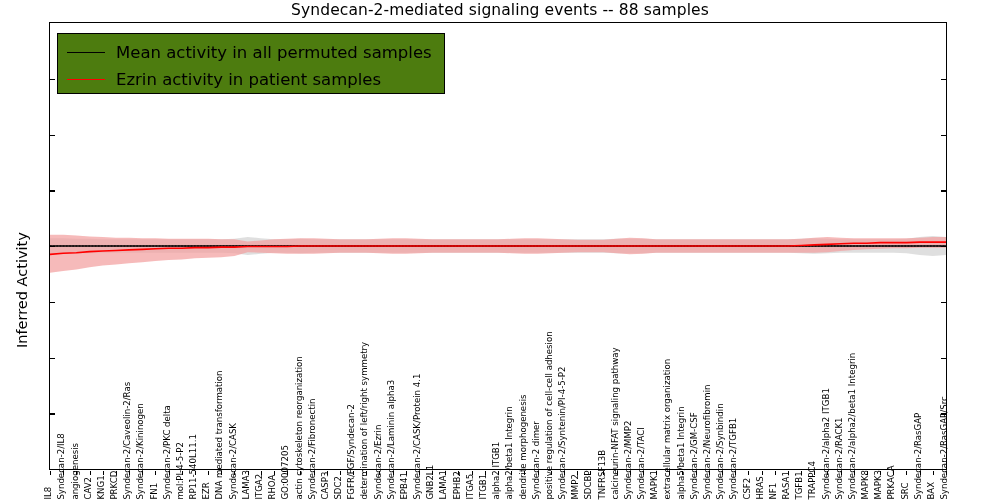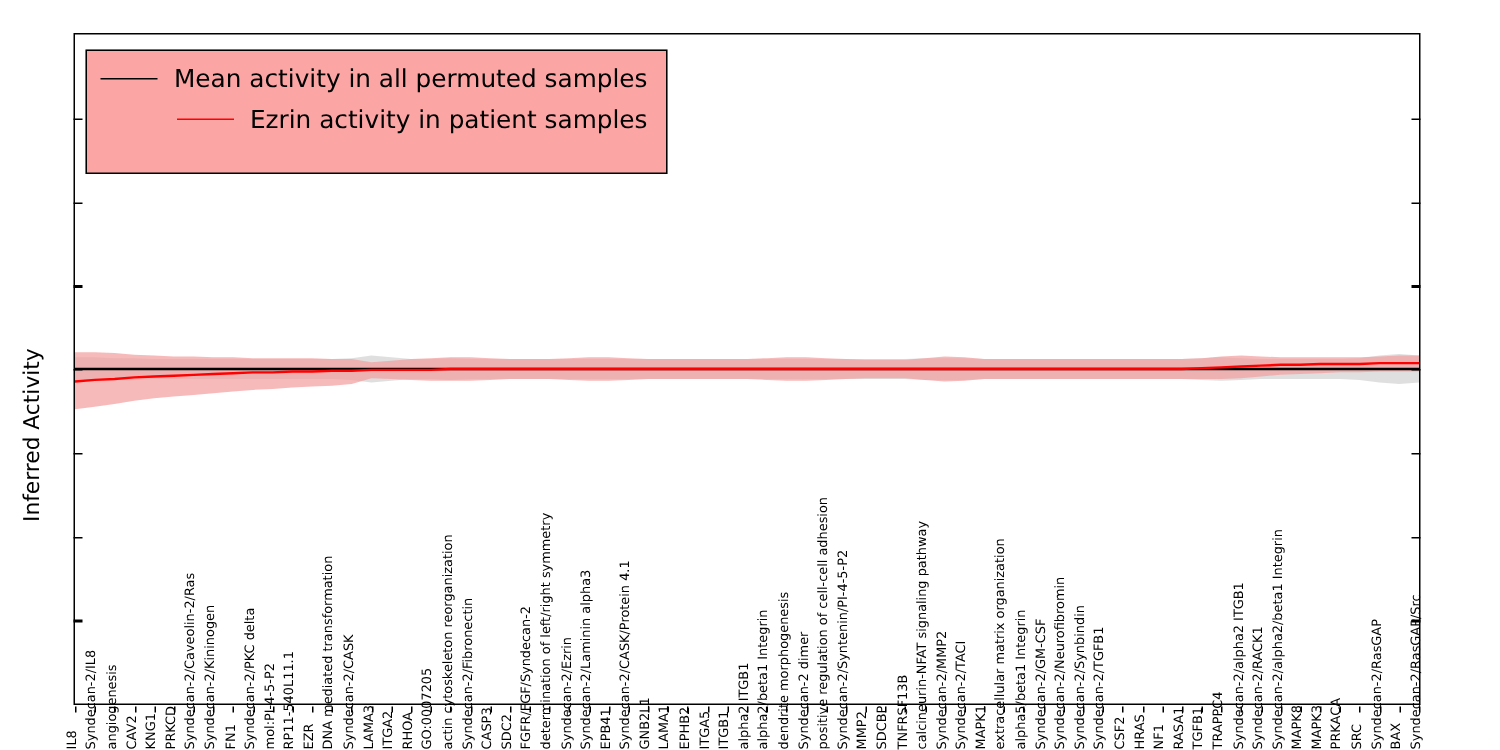--- a/index.html
+++ b/index.html
@@ -38,36 +38,36 @@
   }
   .xtickmark{position:absolute;top:0;width:1px;height:4px;background:#000;}
   #xlabel{
     position:absolute;left:0;top:481px;width:1000px;text-align:center;
     font-size:13px;color:#000;
   }
 
   
   #legend{
     position:absolute;left:57px;top:33px;
-    border:1.4px solid #000;background:#fca5a5;
-    padding:6px 12px 24px 9px;
+    border:1.4px solid #000;background:#4d7c0f;
+    padding:6px 12px 2px 9px;
     display:flex;flex-direction:column;gap:3px;
     z-index:5;
-    align-items:flex-end;
   }
   .legrow{display:flex;align-items:center;gap:11px;height:24px;}
   .legline{display:block;width:38px;height:0;border-top:1.6px solid #000;}
   .legline.red{border-top-color:#ff0000;}
   .legtxt{font-size:16.5px;color:#000;white-space:nowrap;}
 </style>
 </head>
 <body>
 
 <div id="fig">
 
+  <div id="title">Syndecan-2-mediated signaling events -- 88 samples</div>
 
   <div id="ylabel">Inferred Activity</div>
 
   <div id="plot">
     <svg id="plotsvg" width="896" height="446">
         <path d="M0.00,215.20 L13.18,215.20 L26.35,215.75 L39.53,215.75 L52.71,216.31 L65.88,216.31 L79.06,216.31 L92.24,216.31 L105.41,216.31 L118.59,216.31 L131.76,216.31 L144.94,216.31 L158.12,216.31 L171.29,216.31 L184.47,215.75 L197.65,214.08 L210.82,215.20 L224.00,216.31 L237.18,216.31 L250.35,215.75 L263.53,216.31 L276.71,216.31 L289.88,216.31 L303.06,216.31 L316.24,216.31 L329.41,216.31 L342.59,216.31 L355.76,216.31 L368.94,216.31 L382.12,216.31 L395.29,216.31 L408.47,216.31 L421.65,216.31 L434.82,216.31 L448.00,216.31 L461.18,216.31 L474.35,216.31 L487.53,216.31 L500.71,216.31 L513.88,216.31 L527.06,216.31 L540.24,216.31 L553.41,216.31 L566.59,215.75 L579.76,215.75 L592.94,215.75 L606.12,216.31 L619.29,216.31 L632.47,216.31 L645.65,216.31 L658.82,216.31 L672.00,216.31 L685.18,216.31 L698.35,216.31 L711.53,216.31 L724.71,216.31 L737.88,216.31 L751.06,215.75 L764.24,215.20 L777.41,215.75 L790.59,216.31 L803.76,216.31 L816.94,216.31 L830.12,216.31 L843.29,216.31 L856.47,215.75 L869.65,214.08 L882.82,212.97 L896.00,214.08 L896.00,231.92 L882.82,233.03 L869.65,231.92 L856.47,230.25 L843.29,229.69 L830.12,229.69 L816.94,229.69 L803.76,229.69 L790.59,229.69 L777.41,230.25 L764.24,230.81 L751.06,230.25 L737.88,229.69 L724.71,229.69 L711.53,229.69 L698.35,229.69 L685.18,229.69 L672.00,229.69 L658.82,229.69 L645.65,229.69 L632.47,229.69 L619.29,229.69 L606.12,229.69 L592.94,230.25 L579.76,230.25 L566.59,230.25 L553.41,229.69 L540.24,229.69 L527.06,229.69 L513.88,229.69 L500.71,229.69 L487.53,229.69 L474.35,229.69 L461.18,229.69 L448.00,229.69 L434.82,229.69 L421.65,229.69 L408.47,229.69 L395.29,229.69 L382.12,229.69 L368.94,229.69 L355.76,229.69 L342.59,229.69 L329.41,229.69 L316.24,229.69 L303.06,229.69 L289.88,229.69 L276.71,229.69 L263.53,229.69 L250.35,230.25 L237.18,229.69 L224.00,229.69 L210.82,230.81 L197.65,231.92 L184.47,230.25 L171.29,229.69 L158.12,229.69 L144.94,229.69 L131.76,229.69 L118.59,229.69 L105.41,229.69 L92.24,229.69 L79.06,229.69 L65.88,229.69 L52.71,229.69 L39.53,230.25 L26.35,230.25 L13.18,230.81 L0.00,230.81 Z" fill="#d9d9d9" fill-opacity="0.85" stroke="none"></path>
         <path d="M0.00,211.85 L13.18,211.85 L26.35,212.41 L39.53,213.52 L52.71,214.08 L65.88,214.64 L79.06,214.64 L92.24,215.20 L105.41,215.20 L118.59,215.75 L131.76,215.75 L144.94,215.75 L158.12,215.75 L171.29,216.31 L184.47,216.31 L197.65,218.54 L210.82,217.43 L224.00,216.31 L237.18,215.75 L250.35,215.20 L263.53,215.20 L276.71,215.75 L289.88,216.31 L303.06,216.31 L316.24,216.31 L329.41,215.75 L342.59,215.20 L355.76,215.20 L368.94,215.75 L382.12,216.31 L395.29,216.31 L408.47,216.31 L421.65,216.31 L434.82,216.31 L448.00,216.31 L461.18,215.75 L474.35,215.20 L487.53,215.20 L500.71,215.75 L513.88,216.31 L527.06,216.87 L540.24,216.87 L553.41,216.87 L566.59,215.75 L579.76,214.64 L592.94,215.20 L606.12,216.31 L619.29,216.31 L632.47,216.31 L645.65,216.31 L658.82,216.31 L672.00,216.31 L685.18,216.31 L698.35,216.31 L711.53,216.31 L724.71,216.31 L737.88,216.31 L751.06,215.75 L764.24,214.64 L777.41,214.08 L790.59,214.64 L803.76,215.20 L816.94,215.20 L830.12,215.20 L843.29,215.20 L856.47,215.20 L869.65,214.64 L882.82,214.08 L896.00,214.08 L896.00,224.67 L882.82,224.67 L869.65,224.67 L856.47,225.23 L843.29,225.23 L830.12,225.79 L816.94,226.34 L803.76,226.90 L790.59,228.02 L777.41,229.13 L764.24,229.69 L751.06,229.69 L737.88,229.69 L724.71,229.69 L711.53,229.69 L698.35,229.69 L685.18,229.69 L672.00,229.69 L658.82,229.69 L645.65,229.69 L632.47,229.69 L619.29,229.69 L606.12,229.69 L592.94,230.81 L579.76,231.36 L566.59,230.25 L553.41,229.13 L540.24,229.13 L527.06,229.13 L513.88,229.69 L500.71,230.25 L487.53,230.81 L474.35,230.81 L461.18,230.25 L448.00,229.69 L434.82,229.69 L421.65,229.69 L408.47,229.69 L395.29,229.69 L382.12,229.69 L368.94,230.25 L355.76,230.81 L342.59,230.81 L329.41,230.25 L316.24,229.69 L303.06,229.69 L289.88,229.69 L276.71,230.25 L263.53,230.81 L250.35,230.81 L237.18,230.81 L224.00,230.25 L210.82,229.69 L197.65,229.13 L184.47,233.03 L171.29,234.15 L158.12,234.71 L144.94,235.27 L131.76,236.38 L118.59,236.94 L105.41,238.05 L92.24,239.17 L79.06,240.28 L65.88,241.40 L52.71,242.51 L39.53,244.19 L26.35,246.41 L13.18,248.09 L0.00,249.76 Z" fill="#f2a0a0" fill-opacity="0.72" stroke="none"></path>
         <path d="M0.00,223.00 L13.18,223.00 L26.35,223.00 L39.53,223.00 L52.71,223.00 L65.88,223.00 L79.06,223.00 L92.24,223.00 L105.41,223.00 L118.59,223.00 L131.76,223.00 L144.94,223.00 L158.12,223.00 L171.29,223.00 L184.47,223.00 L197.65,223.00 L210.82,223.00 L224.00,223.00 L237.18,223.00 L250.35,223.00 L263.53,223.00 L276.71,223.00 L289.88,223.00 L303.06,223.00 L316.24,223.00 L329.41,223.00 L342.59,223.00 L355.76,223.00 L368.94,223.00 L382.12,223.00 L395.29,223.00 L408.47,223.00 L421.65,223.00 L434.82,223.00 L448.00,223.00 L461.18,223.00 L474.35,223.00 L487.53,223.00 L500.71,223.00 L513.88,223.00 L527.06,223.00 L540.24,223.00 L553.41,223.00 L566.59,223.00 L579.76,223.00 L592.94,223.00 L606.12,223.00 L619.29,223.00 L632.47,223.00 L645.65,223.00 L658.82,223.00 L672.00,223.00 L685.18,223.00 L698.35,223.00 L711.53,223.00 L724.71,223.00 L737.88,223.00 L751.06,223.00 L764.24,223.00 L777.41,223.00 L790.59,223.00 L803.76,223.00 L816.94,223.00 L830.12,223.00 L843.29,223.00 L856.47,223.00 L869.65,223.00 L882.82,223.00 L896.00,223.00 " fill="none" stroke="#000000" stroke-width="1.6"></path>
         <path d="M0.00,223.00 L13.18,223.00 L26.35,223.00 L39.53,223.00 L52.71,223.00 L65.88,223.00 L79.06,223.00 L92.24,223.00 L105.41,223.00 L118.59,223.00 L131.76,223.00 L144.94,223.00 L158.12,223.00 L171.29,223.00 L184.47,223.00 L197.65,223.00 L210.82,223.00 L224.00,223.00 L237.18,223.00 L250.35,223.00 L263.53,223.00 L276.71,223.00 L289.88,223.00 L303.06,223.00 L316.24,223.00 L329.41,223.00 L342.59,223.00 L355.76,223.00 L368.94,223.00 L382.12,223.00 L395.29,223.00 L408.47,223.00 L421.65,223.00 L434.82,223.00 L448.00,223.00 L461.18,223.00 L474.35,223.00 L487.53,223.00 L500.71,223.00 L513.88,223.00 L527.06,223.00 L540.24,223.00 L553.41,223.00 L566.59,223.00 L579.76,223.00 L592.94,223.00 L606.12,223.00 L619.29,223.00 L632.47,223.00 L645.65,223.00 L658.82,223.00 L672.00,223.00 L685.18,223.00 L698.35,223.00 L711.53,223.00 L724.71,223.00 L737.88,223.00 L751.06,223.00 L764.24,223.00 L777.41,223.00 L790.59,223.00 L803.76,223.00 L816.94,223.00 L830.12,223.00 L843.29,223.00 L856.47,223.00 L869.65,223.00 L882.82,223.00 L896.00,223.00 " fill="none" stroke="#000" stroke-width="1.2" stroke-dasharray="1.6 1.6"></path>
         <path d="M0.00,231.36 L13.18,230.25 L26.35,229.69 L39.53,228.58 L52.71,228.02 L65.88,227.46 L79.06,226.90 L92.24,226.34 L105.41,225.79 L118.59,225.23 L131.76,225.23 L144.94,224.67 L158.12,224.67 L171.29,224.12 L184.47,224.12 L197.65,223.56 L210.82,223.56 L224.00,223.56 L237.18,223.56 L250.35,223.00 L263.53,223.00 L276.71,223.00 L289.88,223.00 L303.06,223.00 L316.24,223.00 L329.41,223.00 L342.59,223.00 L355.76,223.00 L368.94,223.00 L382.12,223.00 L395.29,223.00 L408.47,223.00 L421.65,223.00 L434.82,223.00 L448.00,223.00 L461.18,223.00 L474.35,223.00 L487.53,223.00 L500.71,223.00 L513.88,223.00 L527.06,223.00 L540.24,223.00 L553.41,223.00 L566.59,223.00 L579.76,223.00 L592.94,223.00 L606.12,223.00 L619.29,223.00 L632.47,223.00 L645.65,223.00 L658.82,223.00 L672.00,223.00 L685.18,223.00 L698.35,223.00 L711.53,223.00 L724.71,223.00 L737.88,223.00 L751.06,222.44 L764.24,221.89 L777.41,221.33 L790.59,220.77 L803.76,220.21 L816.94,220.21 L830.12,219.66 L843.29,219.66 L856.47,219.66 L869.65,219.10 L882.82,219.10 L896.00,219.10 " fill="none" stroke="#ff0000" stroke-width="1.6"></path>

